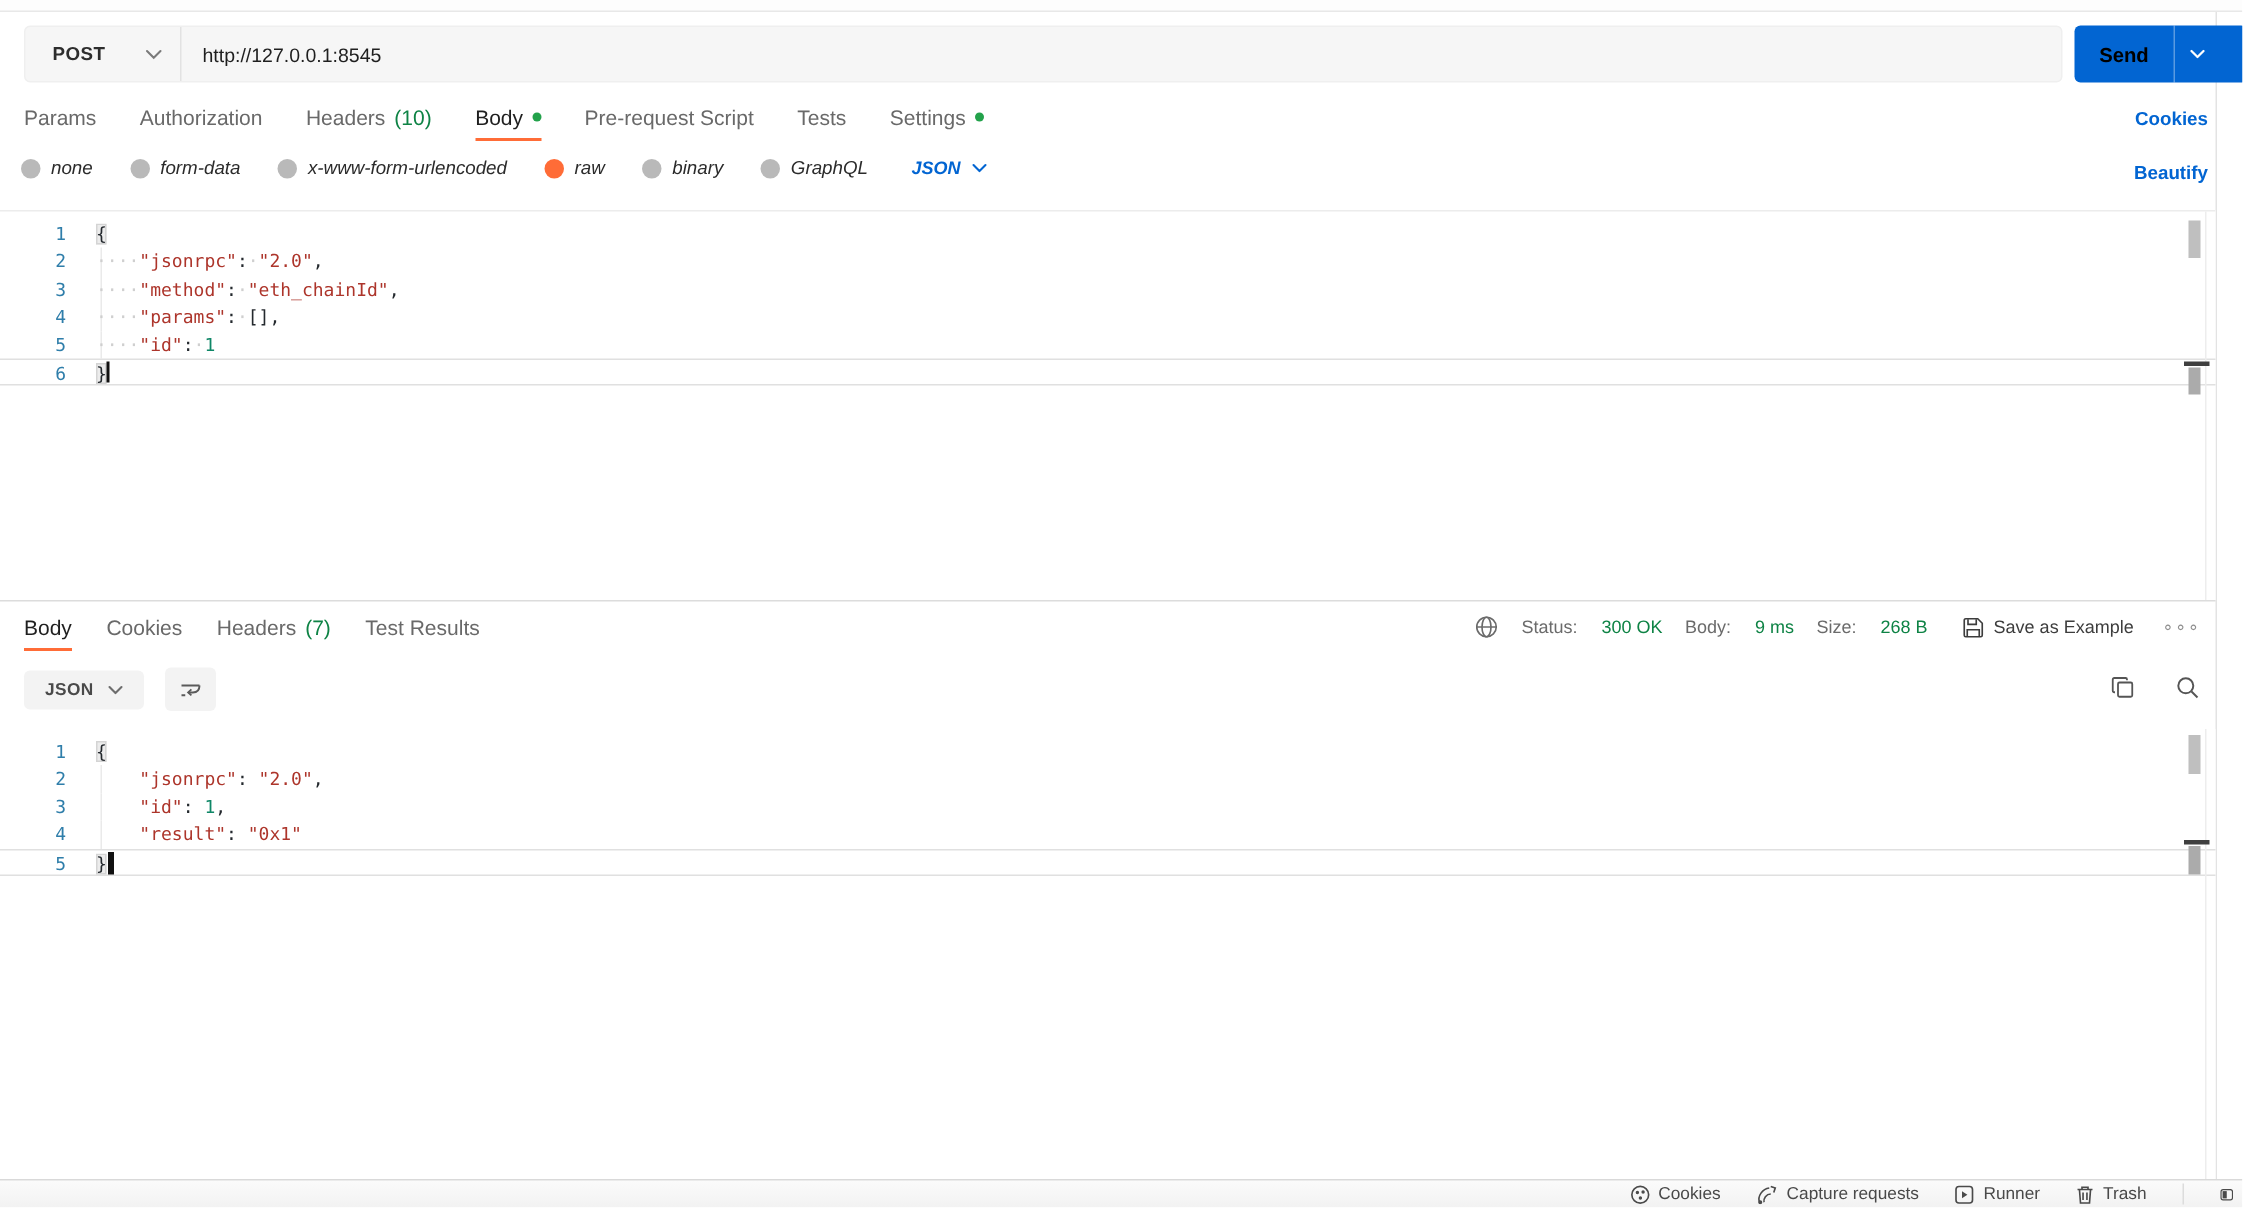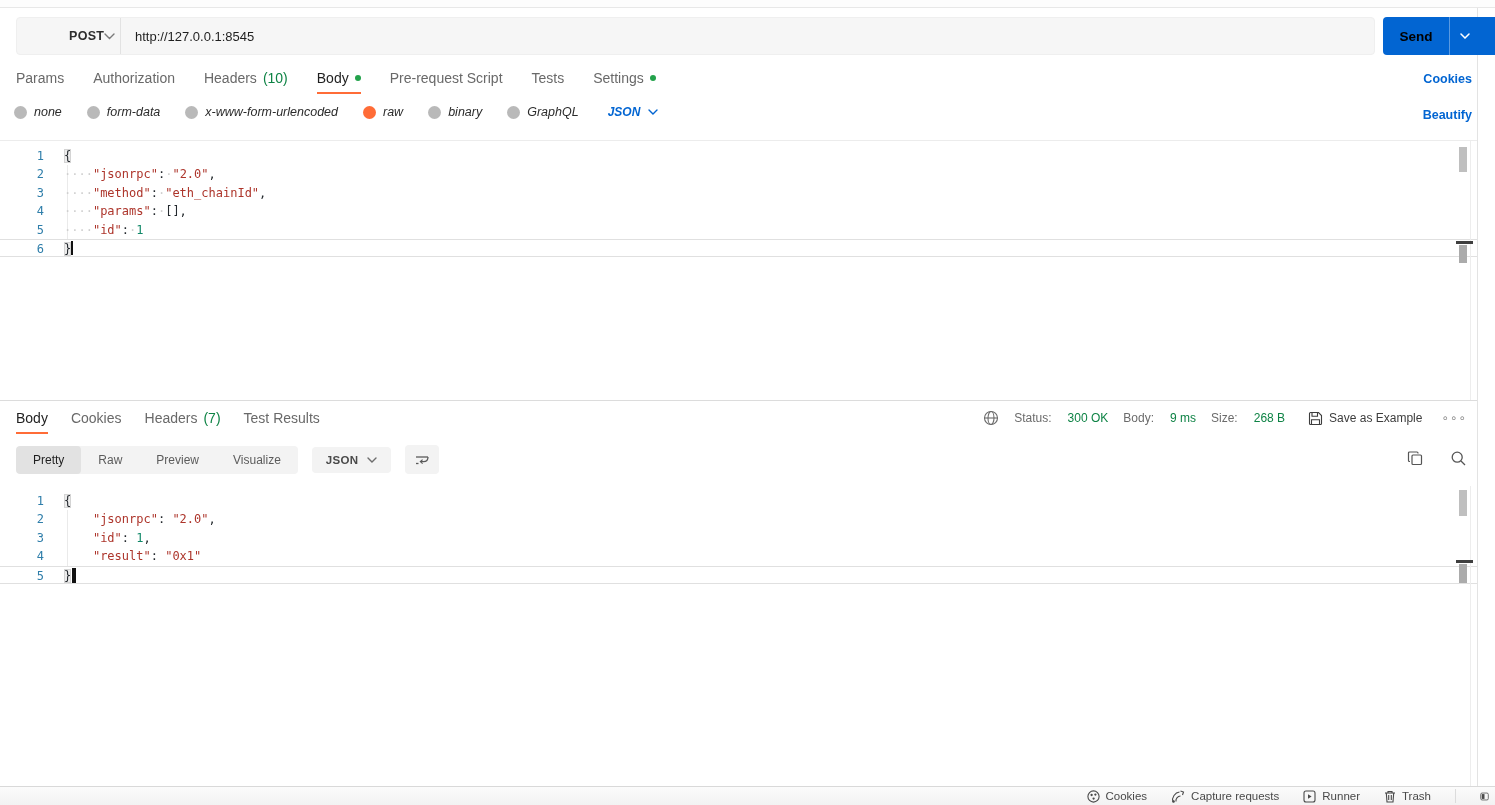--- a/index.html
+++ b/index.html
@@ -9,21 +9,21 @@
 
   
   .top-strip { position:absolute; left:0; top:0; width:1495px; height:8px; background:#fdfdfd; border-bottom:1px solid #e8e8e8; }
 
   
   .right-rail { position:absolute; left:1477px; top:8px; width:18px; height:778px; background:#ffffff; border-left:1px solid #e3e3e3; }
 
   
   .url-bar { position:absolute; left:16px; top:17px; width:1359px; height:38px; background:#f6f6f6; border:1px solid #efefef; border-radius:4px; display:flex; align-items:stretch; }
   .method-select { width:104px; display:flex; align-items:center; justify-content:space-between; padding:0 12px 0 18px; border-right:1px solid #e2e2e2; cursor:pointer; }
-  .method-label { font-size:12.5px; font-weight:bold; color:#2d2d2d; letter-spacing:.3px;margin-left:34px; }
+  .method-label { font-size:12.5px; font-weight:bold; color:#2d2d2d; letter-spacing:.3px; }
   .url-input { flex:1; display:flex; align-items:center; padding-left:14px; font-size:13px; color:#1f1f1f; }
   .send-btn { position:absolute; left:1383px; top:17px; width:115px; height:38px; background:#0265d2; border-radius:4px; display:flex; color:#000000; cursor:pointer; }
   .send-main { width:66px; display:flex; align-items:center; justify-content:center; font-size:13.5px; font-weight:bold; }
   .send-caret { width:31px; display:flex; align-items:center; justify-content:center; border-left:1px solid rgba(255,255,255,.35); }
 
   
   .req-tabs { position:absolute; left:16px; top:70px; display:flex; gap:29px; align-items:flex-start; }
   .tab { position:relative; font-size:14px; color:#696969; padding-bottom:8px; cursor:pointer; white-space:nowrap; display:flex; align-items:center; gap:6px; }
   .tab.active { color:#1f1f1f; }
   .tab.active::after { content:""; position:absolute; left:0; right:0; bottom:0; height:2px; background:#ff6c37; }
@@ -250,26 +250,20 @@
             <path d="M4 1.8 v3.4 h5.5 v-3.4"></path>
             <path d="M3.5 13.3 v-4.5 h8 v4.5"></path>
           </svg>
       </span>
       <span>Save as Example</span>
     </span>
     <span class="more-menu">∘∘∘</span>
   </div>
 
   <div class="view-row">
-    <div class="seg-group">
-      <div class="seg active">Pretty</div>
-      <div class="seg">Raw</div>
-      <div class="seg">Preview</div>
-      <div class="seg">Visualize</div>
-    </div>
     <div class="pill">
       <span class="pill-label">JSON</span>
       <span>
         <svg width="10" height="6" viewBox="0 0 10 6">
             <polyline points="1,1 5,5 9,1" fill="none" stroke="#6d6d6d" stroke-width="1.4" stroke-linecap="round"></polyline>
           </svg>
       </span>
     </div>
     <div class="icon-pill">
       <span>

